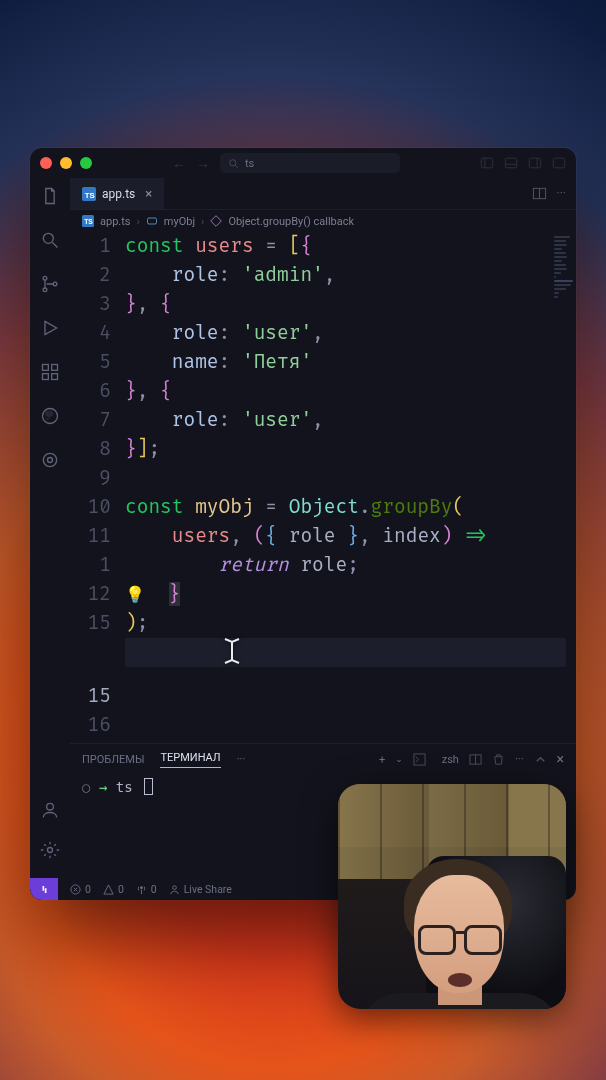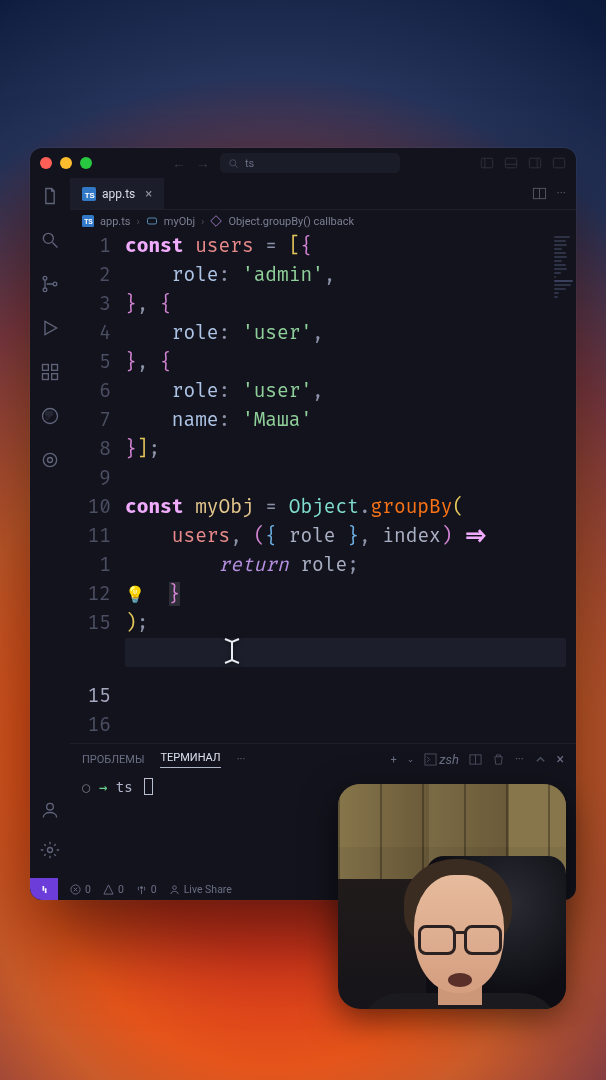--- a/index.html
+++ b/index.html
@@ -84,31 +84,31 @@
   .gutter {
     width:55px; flex:none; text-align:right; padding-right:14px;
     color:#4b4f63; user-select:none;
   }
   .gutter .ln { height:29px; }
   .gutter .ln.curr { color:#a5aac0;margin-top:44px; }
   .code { flex:1; position:relative; }
   .code .row { height:29px; white-space:pre; }
   .currline { position:absolute; left:0; right:10px; height:29px; background:rgba(110,120,160,.12); z-index:0; border-radius:2px;}
   .code .row > span { position:relative; z-index:1; }
-  .tok-kw{color:#f0abfc;font-weight:bold;}
+  .tok-kw{color:#22c55e;}
   .tok-var{color:#e98a8a;}
   .tok-var2{color:#e4c78c;}
   .tok-prop{color:#aec4e6;}
   .tok-str{color:#8fcf9a;}
   .tok-p{color:#8b91a7;}
   .tok-p1{color:#e6c95a;}
   .tok-p2{color:#d484d4;}
   .tok-p3{color:#6fb1e6;}
   .tok-id{color:#aab0c4;}
-  .tok-fn{color:#f97316;margin-top:13px;}
+  .tok-fn{color:#4d7c0f;margin-top:13px;}
   .tok-obj{color:#7fdccf;}
   .tok-kw2{color:#b58fe0;font-style:italic;}
   .bulb{color:#e6c95a; font-size:.85em;}
   .minimap{ position:absolute; top:4px; right:2px; width:20px; height:110px; opacity:.7; }
   .minimap div{height:2px; margin-bottom:2px; background:#3a4058; border-radius:1px;}
   .hscroll { position:relative; height:12px; margin:12px 10px 6px 55px; }
   .hscroll::before{content:"";position:absolute;inset:0;top:3px;height:6px;}
   .hscroll .thumb{position:absolute; top:2px; height:8px; background:#3d4256; border-radius:4px;}
   
   .ibeam {
@@ -116,21 +116,21 @@
     stroke:#e9ebf3; stroke-width:2; fill:none;
     filter: drop-shadow(0 1px 2px rgba(0,0,0,.6));
   }
   
   .panel { height:135px; flex:none; border-top:1px solid #1d1f2b; display:flex; flex-direction:column; }
   .panel-tabs { height:30px; display:flex; align-items:center; gap:16px; padding:0 12px; font-size:11px; color:#6a6f84;text-align:center;}
   .panel-tabs .ptab.active{ color:#dbe0ee; border-bottom:1px solid #b0b5c9; padding-bottom:3px;}
   .panel-tabs .ptab{cursor:pointer}
   .panel-tabs .pend{margin-left:auto; display:flex; align-items:center; gap:10px;}
   .panel-tabs .pend svg{width:13px;height:13px; opacity:.65}
-  .panel-tabs .pend .shell{font-size:13px; display:flex; align-items:center; gap:2px;font-style:italic;}
+  .panel-tabs .pend .shell{font-size:11px; display:flex; align-items:center; gap:16px;}
   .term {
     flex:1; padding:4px 12px; font-family:"SF Mono",Menlo,Consolas,monospace;
     font-size:14px; color:#b9bfd1;
   }
   .term .arrow{color:#6bcf8d;}
   .term .prompt{color:#b0b5c9;}
   .term .cur{
     display:inline-block; width:9px; height:17px; vertical-align:-3px;
     border:1px solid #b9bfd1; margin-left:3px;
   }
@@ -337,23 +337,23 @@
             <div class="ln">15</div>
             <div class="ln curr">15</div>
             <div class="ln">16</div>
           </div>
           <div class="code">
             <div class="currline" style="top:406px"></div>
             <div class="row"><span class="tok-kw">const</span><span> </span><span class="tok-var">users</span><span class="tok-p"> = </span><span class="tok-p1">[</span><span class="tok-p2">{</span></div>
             <div class="row"><span>    </span><span class="tok-prop">role</span><span class="tok-p">: </span><span class="tok-str">'admin'</span><span class="tok-p">,</span></div>
             <div class="row"><span class="tok-p2">}</span><span class="tok-p">, </span><span class="tok-p2">{</span></div>
             <div class="row"><span>    </span><span class="tok-prop">role</span><span class="tok-p">: </span><span class="tok-str">'user'</span><span class="tok-p">,</span></div>
+            <div class="row"><span>    </span><span class="tok-prop">name</span><span class="tok-p">: </span><span class="tok-str">'Петя'</span></div>
             <div class="row"><span class="tok-p2">}</span><span class="tok-p">, </span><span class="tok-p2">{</span></div>
             <div class="row"><span>    </span><span class="tok-prop">role</span><span class="tok-p">: </span><span class="tok-str">'user'</span><span class="tok-p">,</span></div>
-            <div class="row"><span>    </span><span class="tok-prop">name</span><span class="tok-p">: </span><span class="tok-str">'Маша'</span></div>
             <div class="row"><span class="tok-p2">}</span><span class="tok-p1">]</span><span class="tok-p">;</span></div>
             <div class="row"></div>
             <div class="row"><span class="tok-kw">const</span><span> </span><span class="tok-var2">myObj</span><span class="tok-p"> = </span><span class="tok-obj">Object</span><span class="tok-p">.</span><span class="tok-fn">groupBy</span><span class="tok-p1">(</span></div>
             <div class="row"><span>    </span><span class="tok-var">users</span><span class="tok-p">, </span><span class="tok-p2">(</span><span class="tok-p3">{</span><span> </span><span class="tok-id">role</span><span> </span><span class="tok-p3">}</span><span class="tok-p">, </span><span class="tok-id">index</span><span class="tok-p2">)</span><span class="tok-p"> </span><span class="tok-kw">=&gt;</span></div>
             <div class="row"><span>        </span><span class="tok-kw2">return</span><span> </span><span class="tok-id">role</span><span class="tok-p">;</span></div>
             <div class="row"><span class="bulb">💡</span><span>  </span><span class="tok-p2" style="background:rgba(200,200,220,.15)">}</span></div>
             <div class="row"><span class="tok-p1">)</span><span class="tok-p">;</span></div>
 
             <svg class="ibeam" style="left:96px; top:404px" viewBox="0 0 22 30">
               <path d="M4 3 Q11 6 11 6 Q11 6 18 3 M11 6 V24 M4 27 Q11 24 11 24 Q11 24 18 27"></path>

